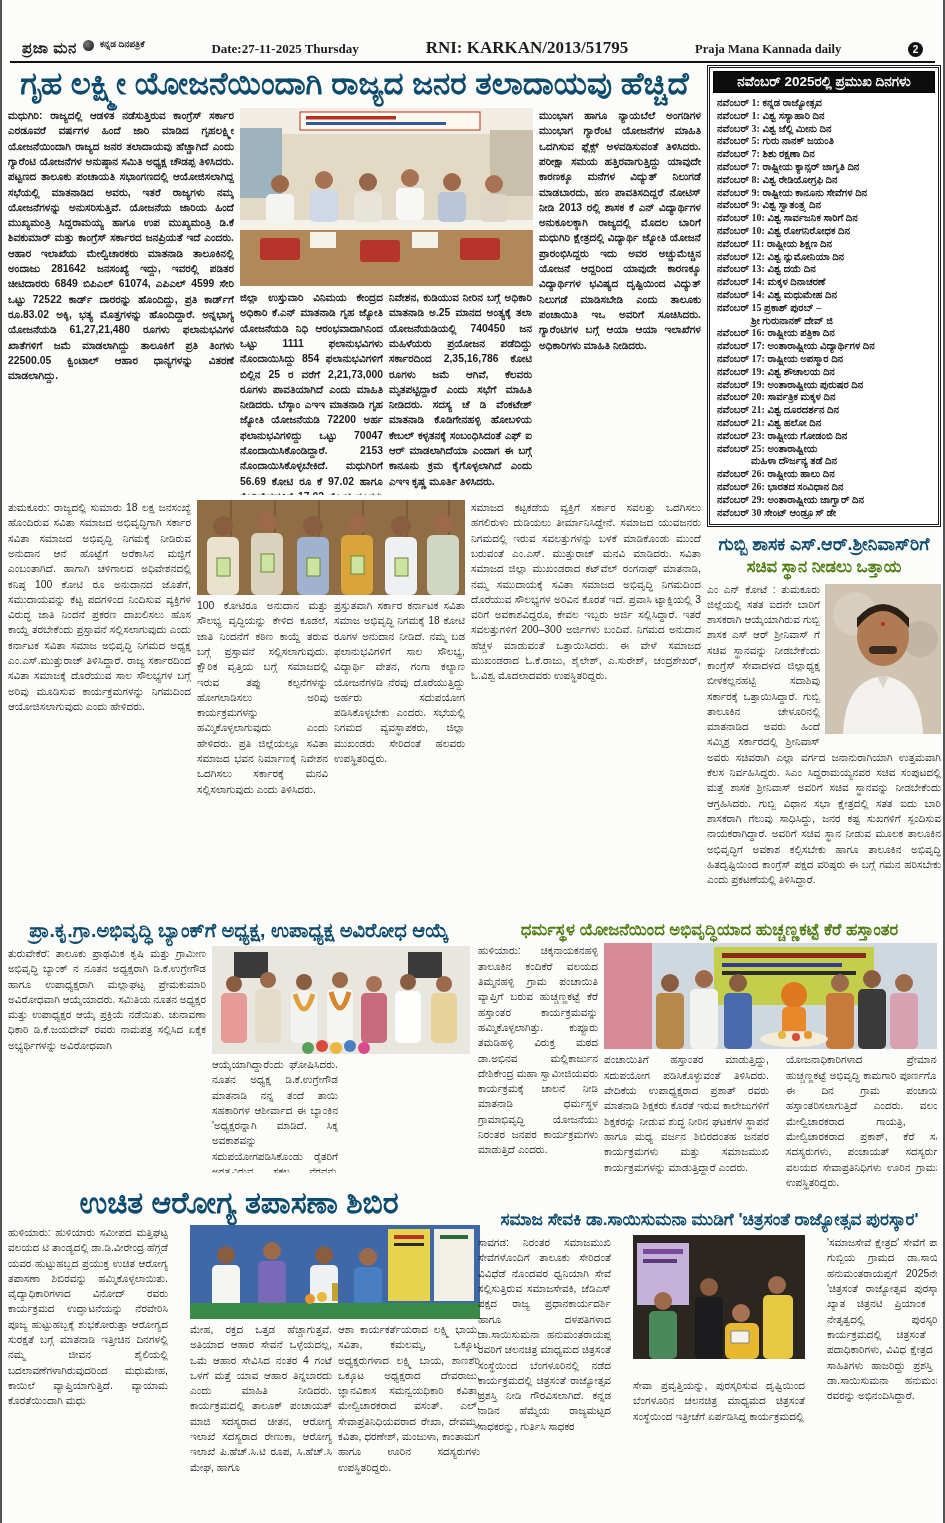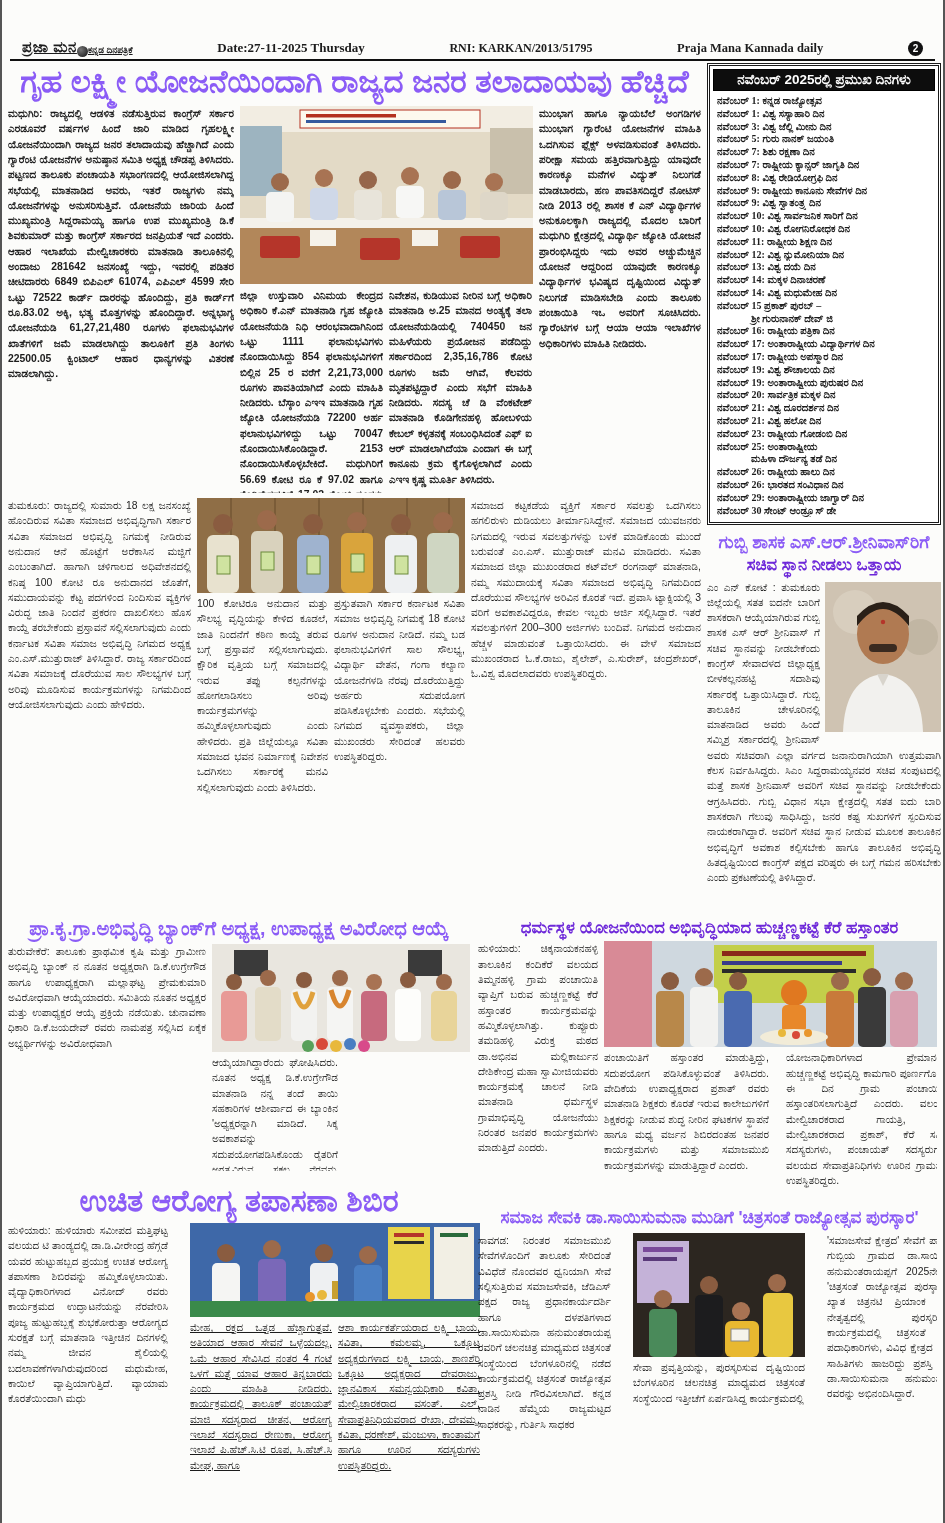--- a/index.html
+++ b/index.html
@@ -2,36 +2,36 @@
 <html><head>
 <meta charset="utf-8">
 <style>
   html,body{margin:0;padding:0;background:#e9e9e6;}
   .page{position:relative;width:945px;height:1523px;margin:0 auto;background:#fcfcfa;
         font-family:"Liberation Sans","DejaVu Sans",sans-serif;color:#1c1c1c;
         border-left:2px solid #555;border-right:2px solid #555;box-sizing:border-box;
         padding:38px 6px 0 6px;overflow:hidden;}
   
   .mast{display:flex;align-items:baseline;justify-content:space-between;padding:0 14px 3px 14px;}
-  .logo-wrap{display:flex;align-items:flex-end;text-decoration:underline;}
+  .logo-wrap{display:flex;align-items:flex-start;gap:6px;}
   .logo-main{font-weight:bold;font-size:15px;letter-spacing:.5px;}
   .logo-dot{display:inline-block;width:11px;height:11px;border-radius:50%;
             background:radial-gradient(circle at 35% 35%,#777,#111);position:relative;top:1px;}
   .logo-sub{font-size:9px;font-weight:bold;}
   .mast-date{font-weight:bold;font-size:13px;font-family:"Liberation Serif",serif;text-align:center;}
-  .mast-rni{font-weight:bold;font-size:12px;font-family:"Liberation Serif",serif;}
+  .mast-rni{font-weight:bold;font-size:17px;font-family:"Liberation Serif",serif;}
   .mast-paper{font-weight:bold;font-size:12.5px;font-family:"Liberation Serif",serif;}
   .pageno{width:15px;height:15px;border-radius:50%;background:#111;color:#fff;font-size:10px;
           font-weight:bold;display:flex;align-items:center;justify-content:center;}
   .mast-rule{border-top:2.5px solid #101010;margin:0 2px;}
   
   .btxt{font-size:10.4px;line-height:1.47;text-align:justify;overflow:hidden;
         word-break:break-word;hyphens:auto;}
-  .hl-red{color:#8b5cf6;font-weight:bold;text-align:center;line-height:1.1;}
-  .hl-blk{color:#6d28d9;font-weight:bold;text-align:center;line-height:1.15;}
+  .hl-red{color:#0c4a6e;font-weight:bold;text-align:center;line-height:1.1;}
+  .hl-blk{color:#4d7c0f;font-weight:bold;text-align:center;line-height:1.15;}
   
   .rowA{display:flex;gap:6px;margin-top:2px;}
   .rowA-left{width:693px;flex:none;}
   .rowA-right{width:234px;flex:none;}
   .a1-h{font-size:31px;margin:2px 0 7px 0;}
   .a1-body{display:flex;gap:6px;font-weight:bold;}
   .a1-c1{width:226px;height:392px;flex:none;}
   .a1-mid{width:293px;flex:none;}
   .a1-c4{width:162px;height:392px;flex:none;}
   .a1-photo{width:293px;height:178px;display:block;}
@@ -67,33 +67,33 @@
   .a3l-body{display:flex;gap:6px;}
   .a3l-c1{width:198px;height:232px;flex:none;}
   .a3l-photo{width:258px;height:108px;display:block;}
   .a3l-two{display:flex;gap:6px;margin-top:3px;}
   .a3l-two .btxt{width:126px;height:116px;}
   .a4-h{font-size:30px;margin:8px 0 6px 0;}
   .a4-body{display:flex;gap:22px;}
   .a4-c1{width:160px;height:268px;flex:none;}
   .a4-photo{width:290px;height:94px;display:block;}
   .a4-two{display:flex;gap:6px;margin-top:3px;}
-  .a4-two .btxt{width:142px;height:166px;text-decoration:underline;}
+  .a4-two .btxt{width:142px;height:166px;}
   .a3r-h{font-size:16.5px;margin:2px 0 5px 0;}
   .a3r-body{display:flex;gap:6px;}
   .a3r-c1{width:120px;height:262px;flex:none;}
   .a3r-photo{width:337px;height:106px;display:block;}
   .a3r-two{display:flex;gap:17px;margin-top:3px;}
   .a3r-two .btxt{width:165px;height:148px;}
   .a5-h{font-size:17px;margin:6px 0 5px 0;}
   .a5-body{display:flex;gap:22px;}
   .a5-c1{width:133px;height:252px;flex:none;}
   .a5-mid{width:172px;flex:none;}
   .a5-photo{width:172px;height:124px;display:block;}
-  .a5-cap{height:120px;margin-top:3px;}
+  .a5-cap{height:120px;margin-top:19px;}
   .a5-c3{width:142px;height:252px;flex:none;}
   svg{background:#ddd;}
 </style>
 </head>
 <body>
 
 <div class="page">
 
   <div class="mast">
     <span class="logo-wrap">

